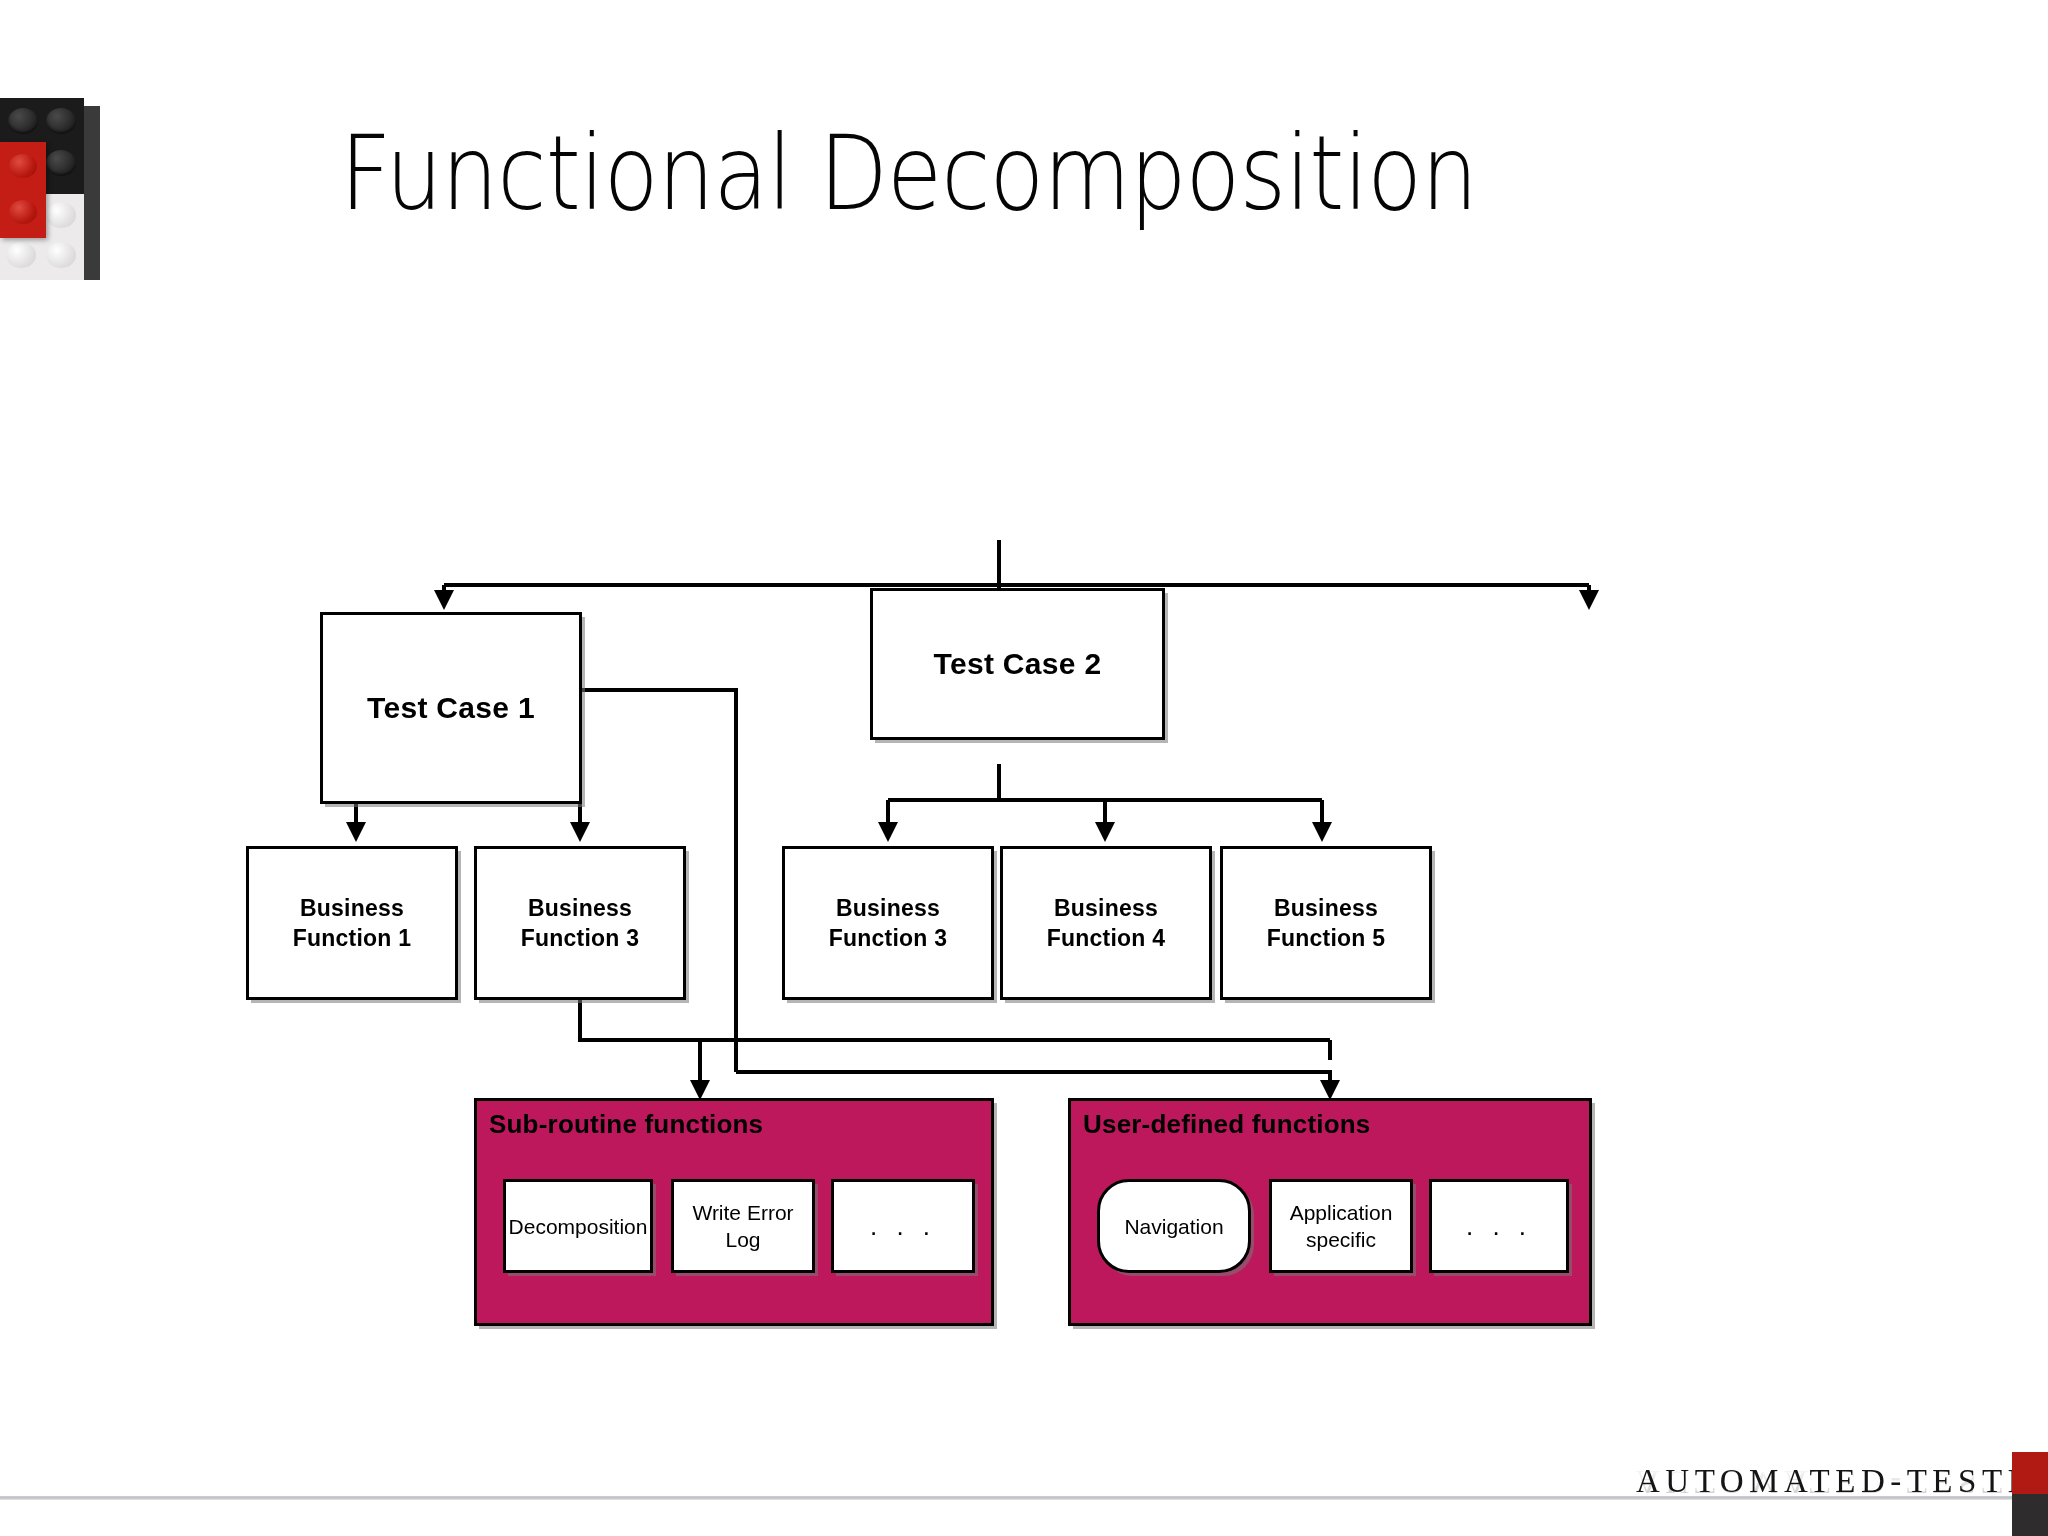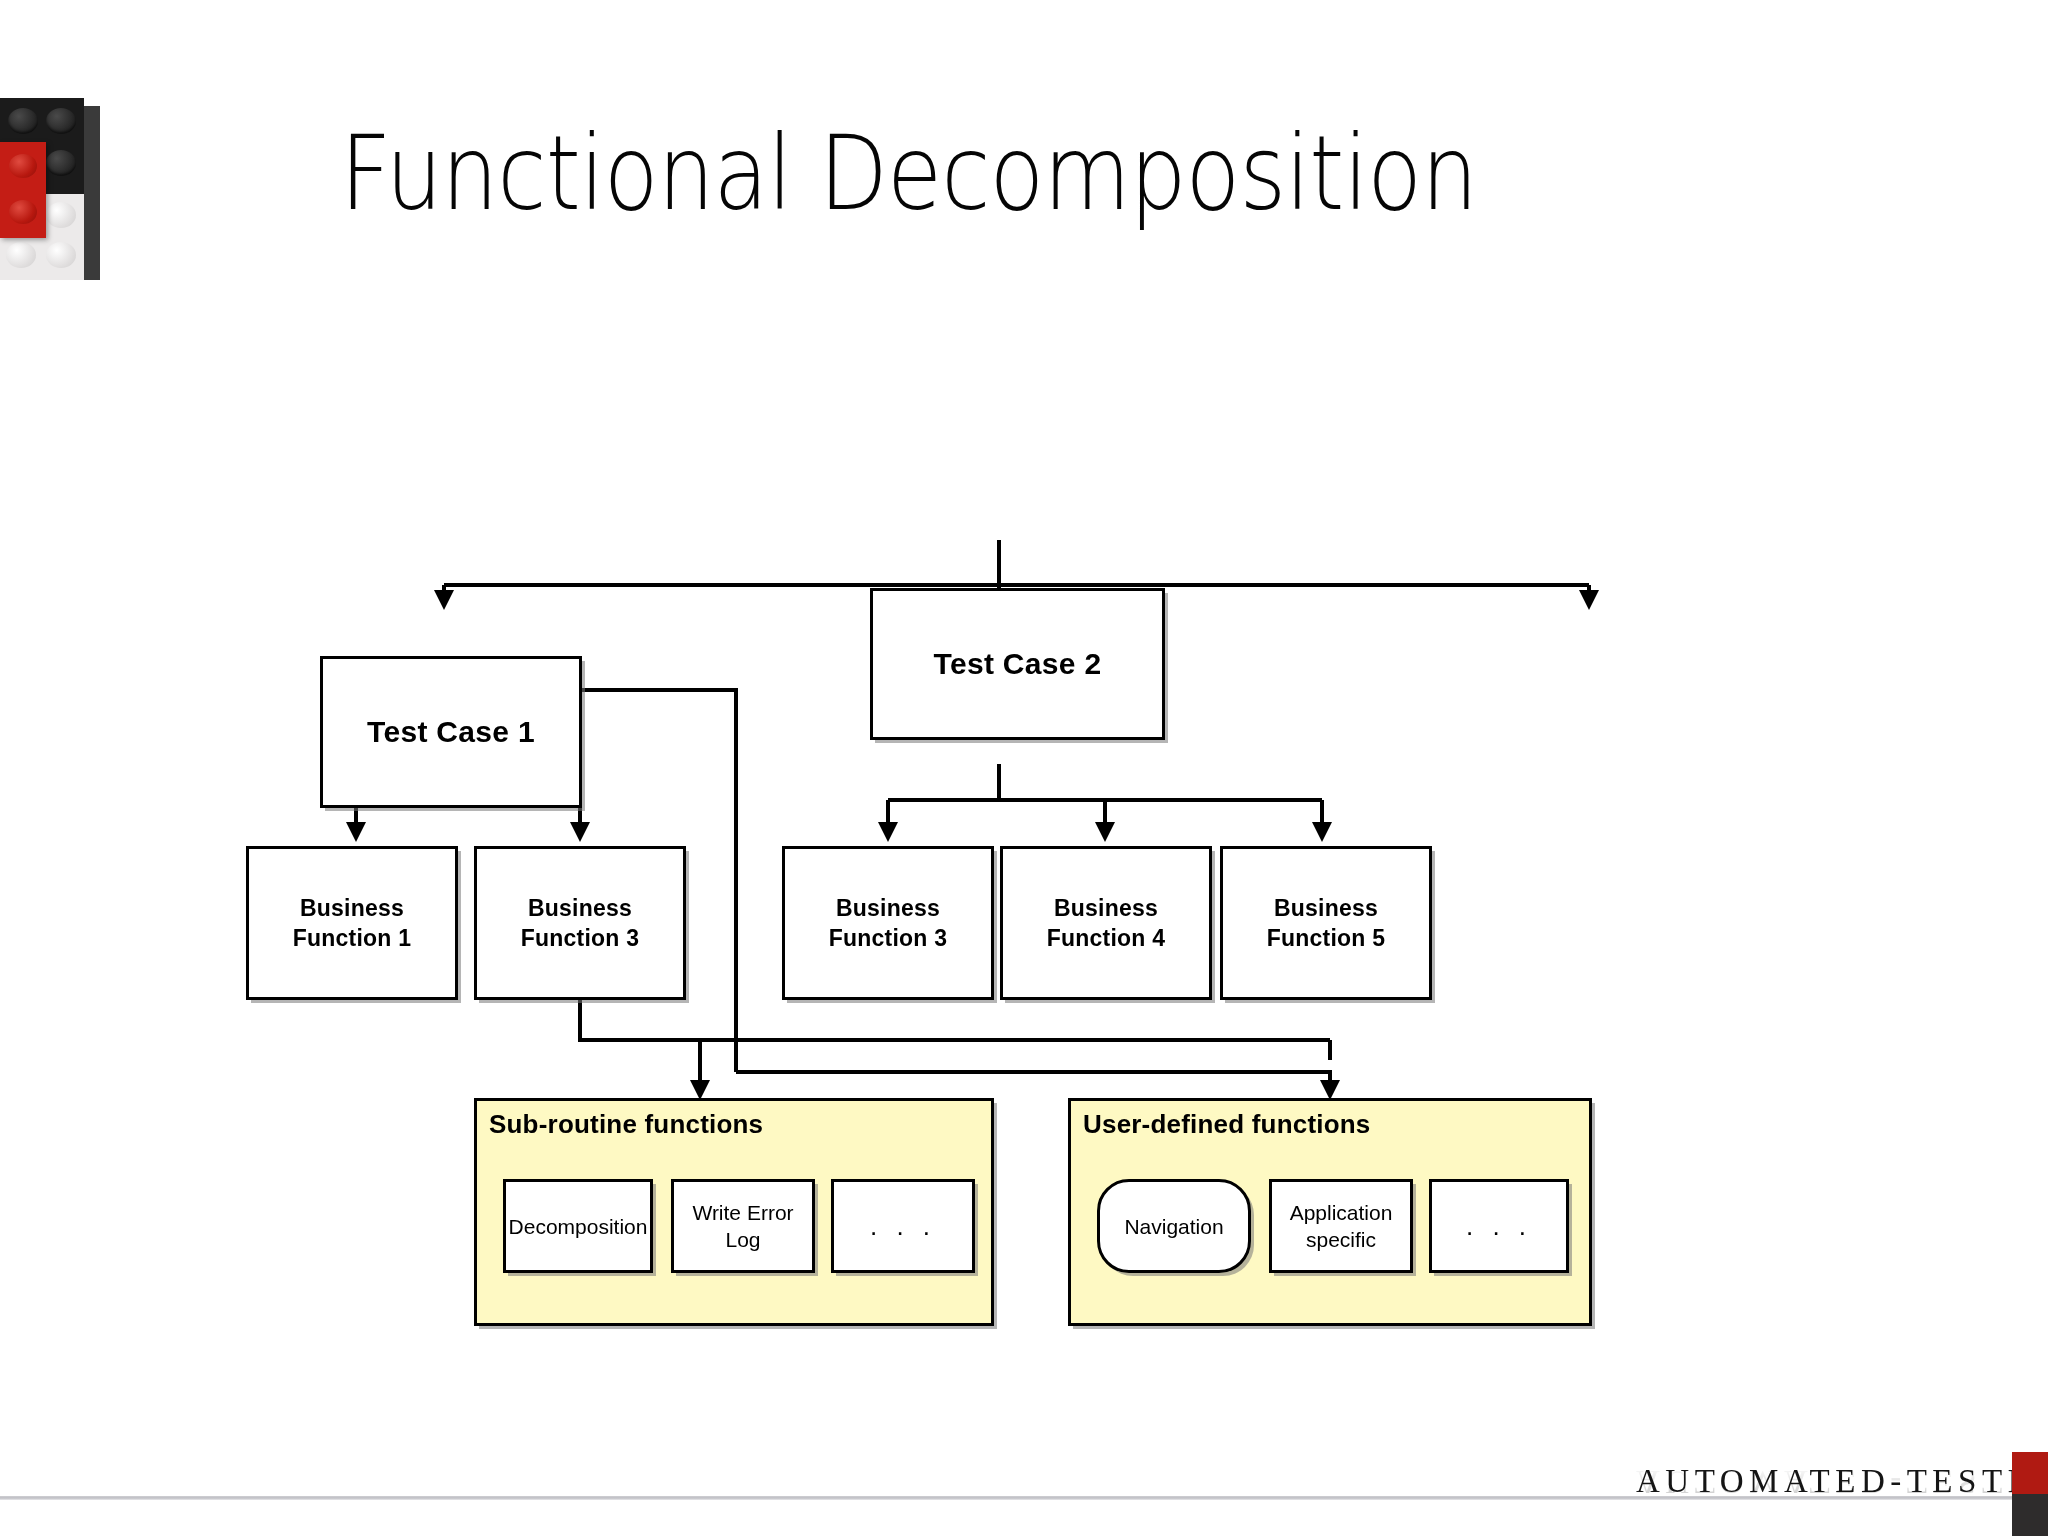--- a/index.html
+++ b/index.html
@@ -113,21 +113,21 @@
     font-family: "Liberation Sans", sans-serif;
     font-weight: bold;
   }
   .node.level1 { font-size: 30px; letter-spacing: .3px; }
   .node.level2 { font-size: 30px; letter-spacing: .3px; }
   .node.level3 { font-size: 23px; line-height: 30px; letter-spacing: .2px; }
 
   
   .group {
     position: absolute;
-    background: #fef9c3;
+    background: #be185d;
     border: 3px solid #000000;
     box-shadow: 4px 4px 0 -1px rgba(120,120,120,.55);
     box-sizing: border-box;
   }
   .group-title {
     position: absolute;
     left: 12px;
     top: 8px;
     font-family: "Liberation Sans", sans-serif;
     font-weight: bold;
@@ -257,21 +257,21 @@
       <path d="M 580 1000 L 580 1040 L 700 1040"></path>
       <path d="M 700 1040 L 1330 1040"></path>
 
       <path d="M 700 1040 L 700 1096" marker-end="url(#arrow)"></path>
 
       <path d="M 1330 1040 L 1330 1060"></path>
     </g>
   </svg>
 
 
-  <div class="node level2" style="left:320px; top:612px; width:262px; height:152px;margin-top:44px;">
+  <div class="node level2" style="left:320px; top:612px; width:262px; height:192px;">
     <span>Test Case 1</span>
   </div>
   <div class="node level2" style="left:870px; top:588px; width:295px; height:152px;">
     <span>Test Case 2</span>
   </div>
 
   <div class="node level3" style="left:246px; top:846px; width:212px; height:154px; flex-direction:column;">
     <span>Business</span>
     <span>Function 1</span>
   </div>

